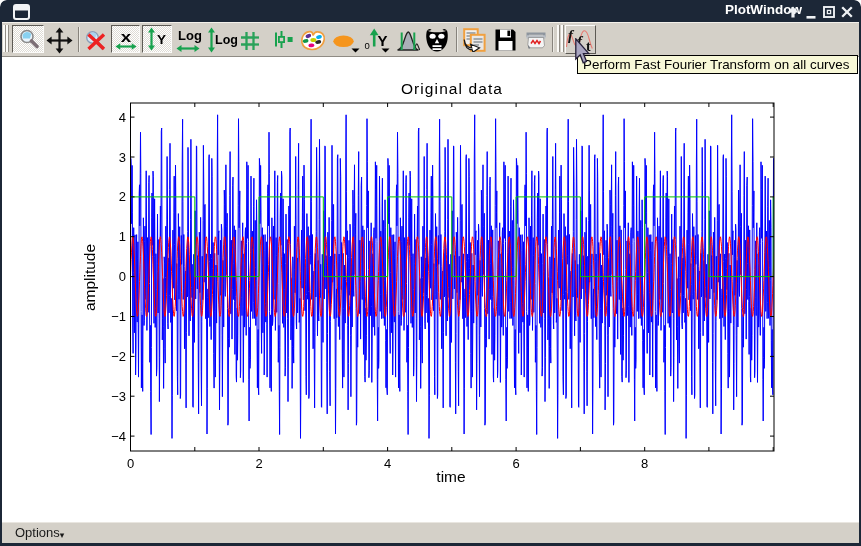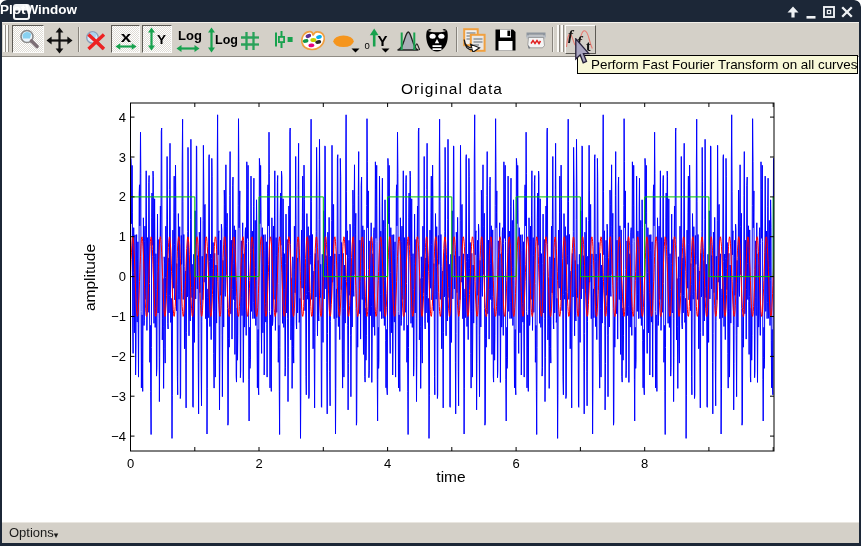--- a/index.html
+++ b/index.html
@@ -1,30 +1,30 @@
 <!DOCTYPE html>
 <html><head><meta charset="utf-8"><style>
 *{margin:0;padding:0;box-sizing:border-box}
 html,body{width:861px;height:546px;overflow:hidden;font-family:"Liberation Sans",sans-serif}
 #win{position:relative;width:861px;height:546px;background:#fff;border-radius:7px 7px 0 0;overflow:hidden}
 .wedge{position:absolute;background:#1c2737;z-index:50}
 #titlebar{position:absolute;left:0;top:0;width:861px;height:22px;background:#1c2737;border-radius:6px 6px 0 0}
-#title{position:absolute;left:0;top:2px;width:802px;text-align:left;color:#fff;font-weight:bold;font-size:13.5px}
+#title{position:absolute;left:0;top:2px;width:802px;text-align:right;color:#fff;font-weight:bold;font-size:13.5px}
 #wicon{position:absolute;left:13px;top:4px}
 .wb{position:absolute;top:5px}
 #toolbar{position:absolute;left:0;top:22px;width:861px;height:35px;background:#d4d0c8;border-top:1px solid #f3f0ea;border-bottom:1px solid #8f8b84}
 .grip{position:absolute;top:2px;width:7px;height:27px;background:repeating-linear-gradient(90deg,#fbfaf7 0 2px,#908c85 2px 3px,#d4d0c8 3px 3.5px)}
 .tbtn{position:absolute;top:2px;height:28px;border:1px solid;border-color:#5d5a54 #fbfaf8 #fbfaf8 #5d5a54;background-image:conic-gradient(#fff 25%,#dedbd4 0 50%,#fff 0 75%,#dedbd4 0);background-size:2px 2px}
 .rbtn{position:absolute;top:2px;height:29px;border:1px solid;border-color:#fbfaf8 #5d5a54 #5d5a54 #fbfaf8;background:#d4d0c8}
 .sep{position:absolute;top:4px;width:2px;height:25px;background:#87837c;border-right:1px solid #eceae4}
 .icn{position:absolute}
-#tooltip{position:absolute;left:577px;top:55px;width:281px;height:19px;background:#f8f8d8;border:1px solid #000;font-size:13.4px;color:#000;line-height:17px;padding-left:13px;white-space:nowrap;z-index:30}
+#tooltip{position:absolute;left:577px;top:55px;width:281px;height:19px;background:#f8f8d8;border:1px solid #000;font-size:13.4px;color:#000;line-height:17px;padding-left:5px;white-space:nowrap;z-index:30}
 #cursor{position:absolute;left:575px;top:38px;z-index:40}
 #plotwrap{position:absolute;left:0;top:57px;width:857px;height:492px;background:#fff}
-#optbar{position:absolute;left:0;top:522px;width:861px;height:21px;background:#d4d0c8;border-top:1px solid #e9e6e0;font-size:13px;color:#1a1a1a;line-height:20px;padding-left:9px}
+#optbar{position:absolute;left:0;top:522px;width:861px;height:21px;background:#d4d0c8;border-top:1px solid #e9e6e0;font-size:13px;color:#1a1a1a;line-height:20px;padding-left:15px}
 </style></head>
 <body>
 <div id="win">
 <div class="wedge" style="left:0;top:20px;width:2px;height:526px"></div>
 <div class="wedge" style="left:859px;top:20px;width:2px;height:526px"></div>
 <div class="wedge" style="left:0;top:543px;width:861px;height:3px"></div>
   <div id="titlebar">
     <svg id="wicon" width="17" height="16" viewBox="0 0 17 16">
       <rect x="1" y="1" width="15" height="14" rx="2" fill="none" stroke="#f2f4f6" stroke-width="2"></rect>
       <rect x="2" y="2" width="13" height="4.5" fill="#f2f4f6"></rect>

